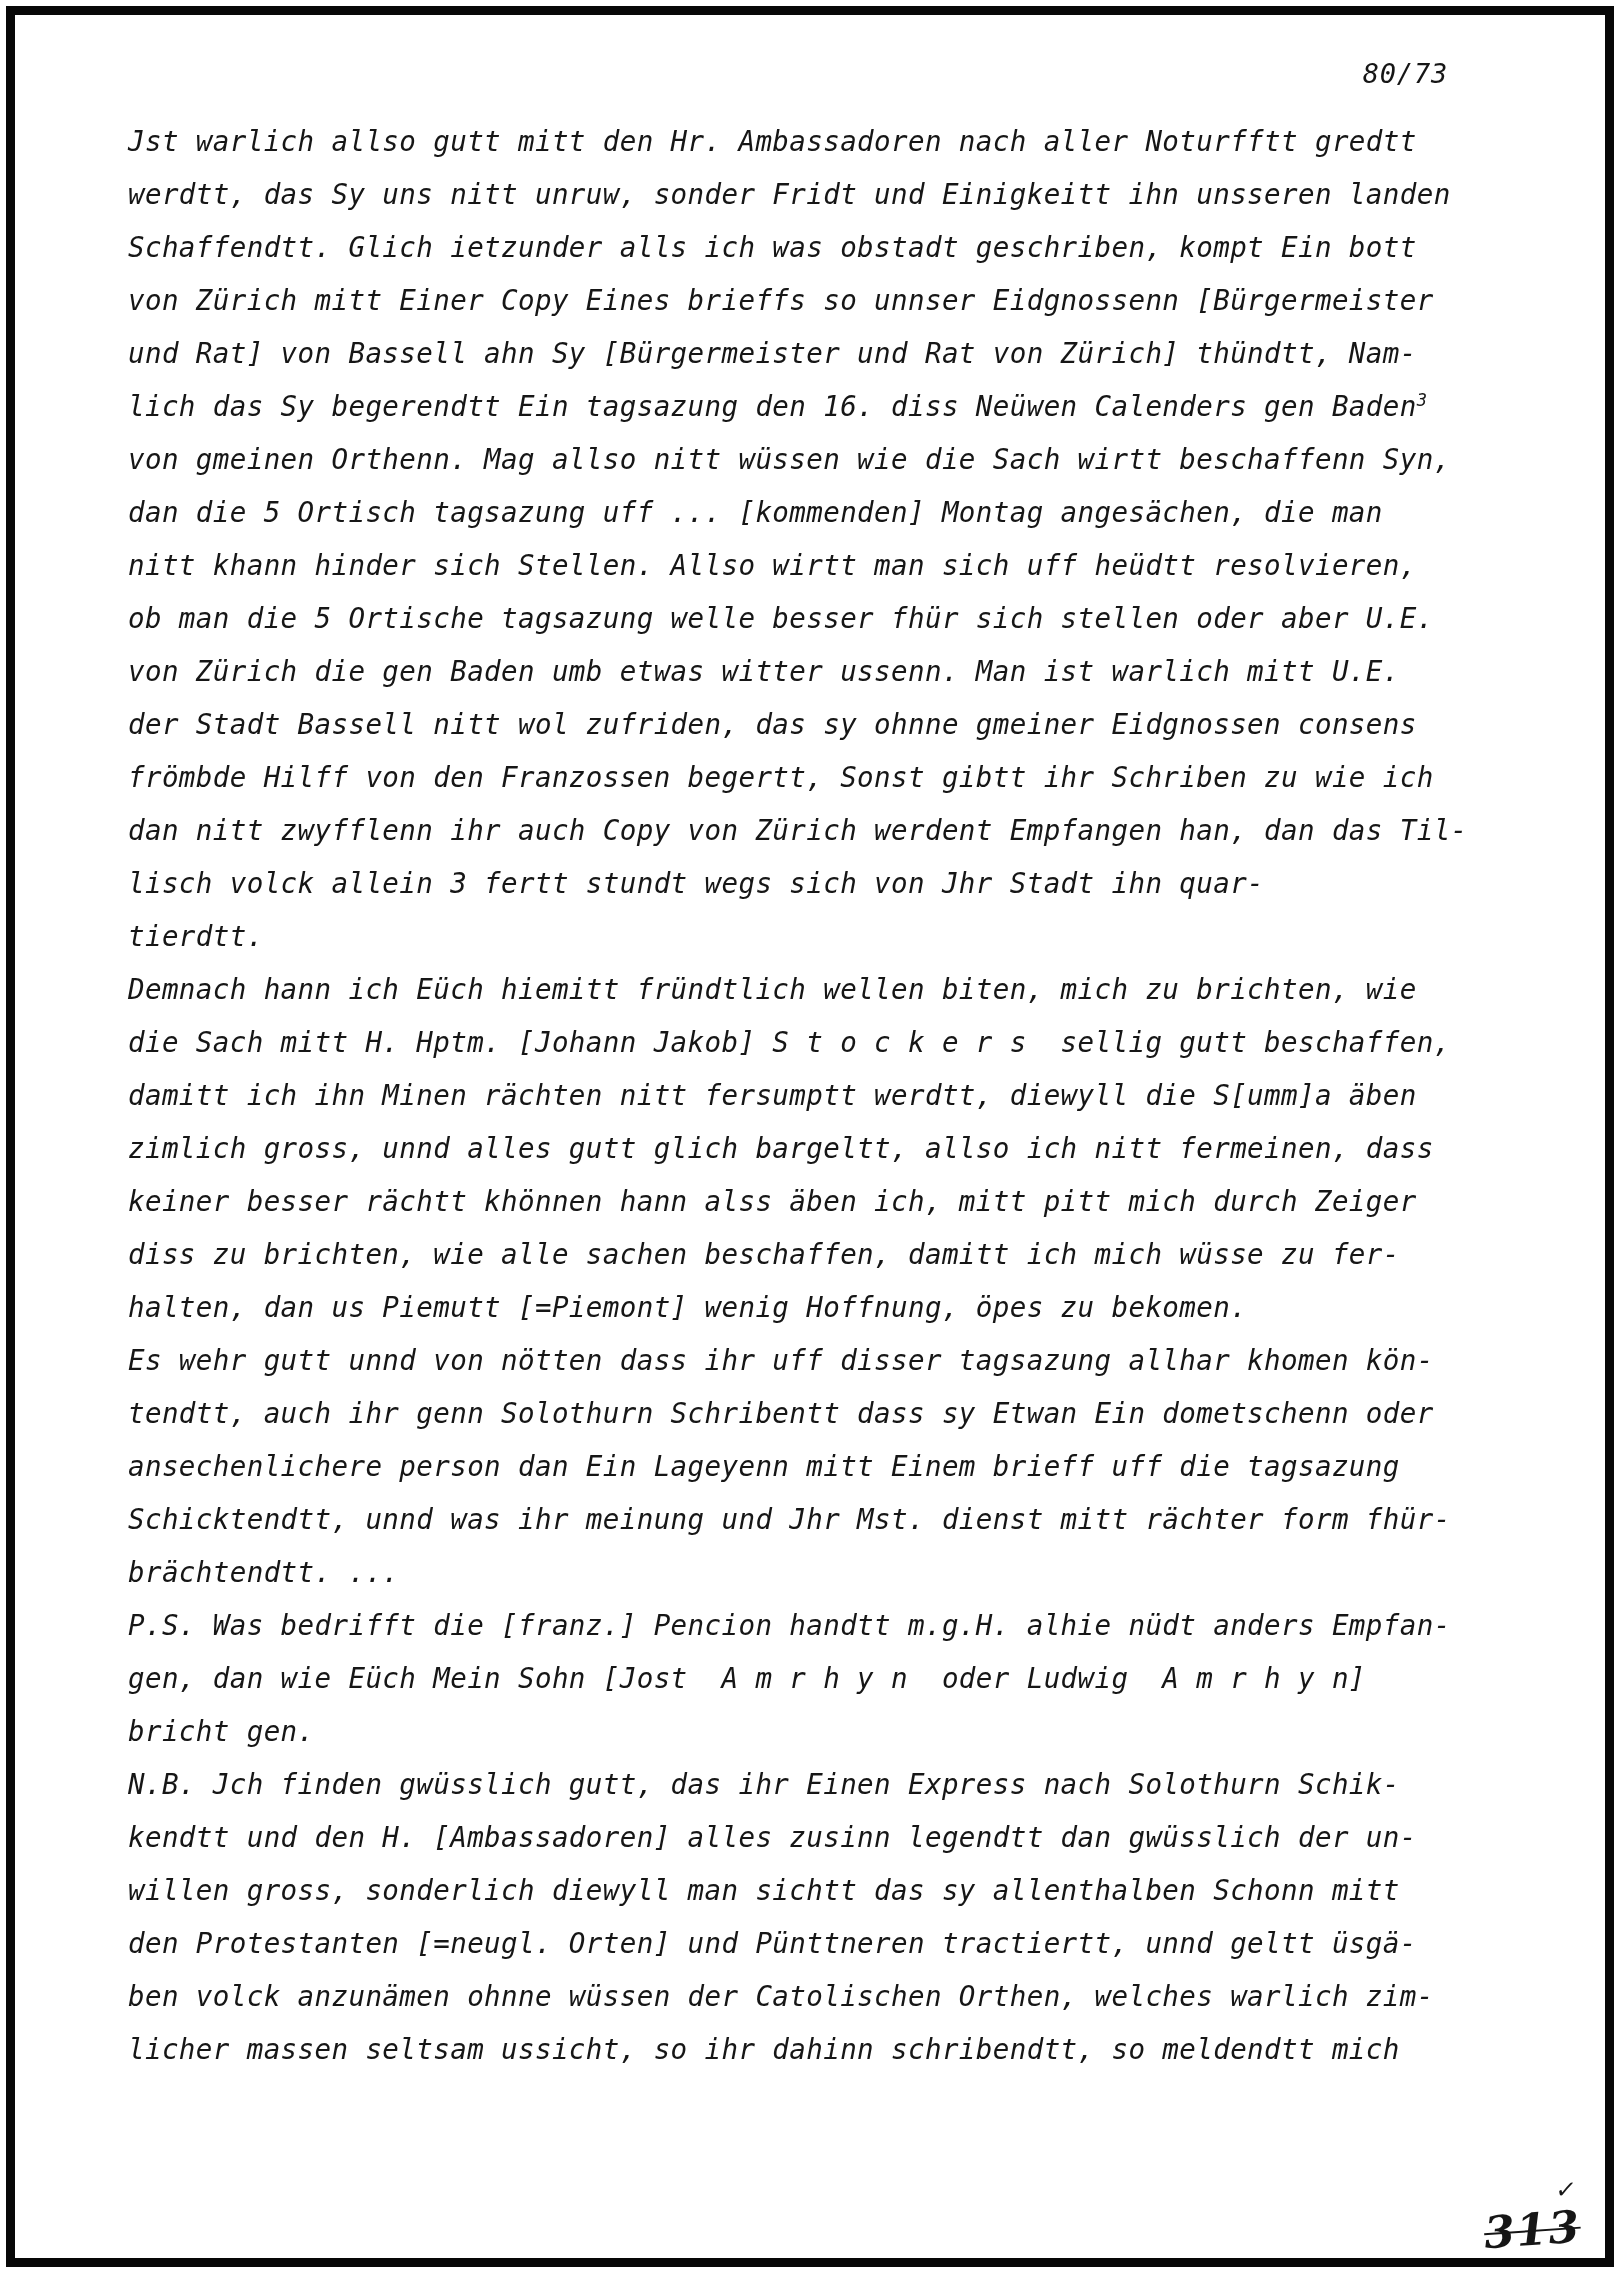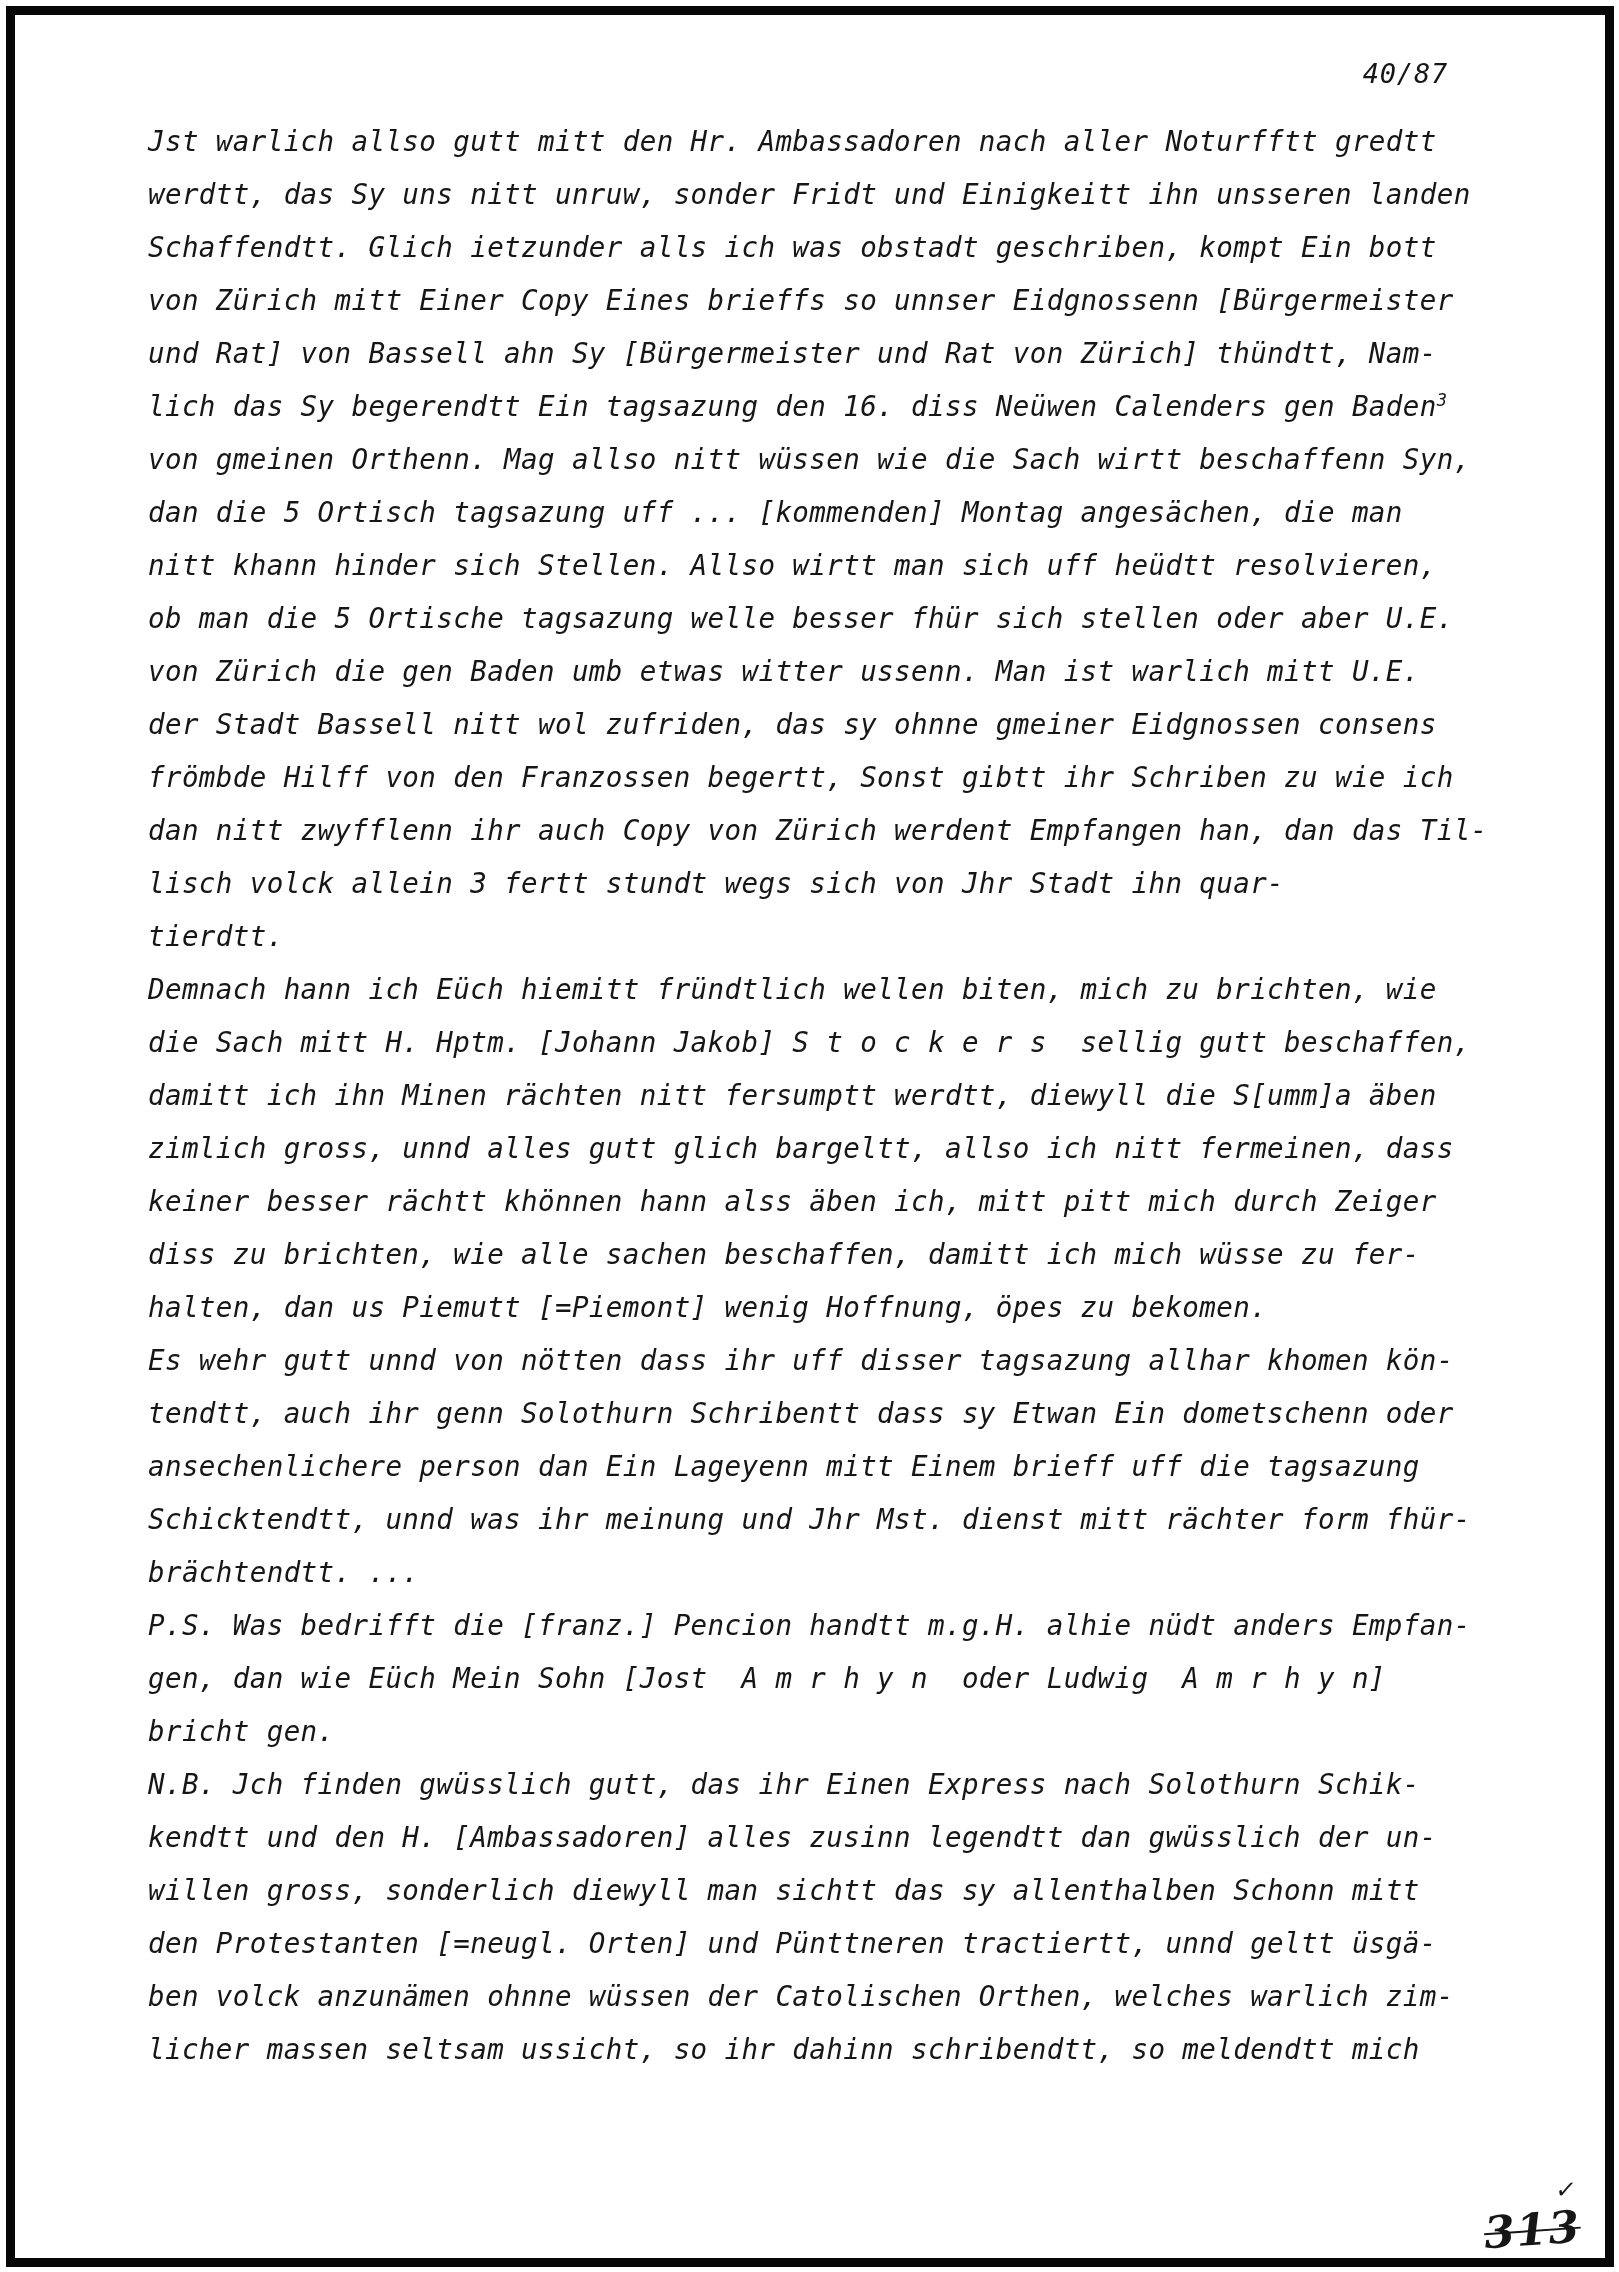--- a/index.html
+++ b/index.html
@@ -32,21 +32,20 @@
   .text-block {
     position: absolute;
     top: 115px;
     left: 128px;
     width: 1393px;
     font-size: 27.5px;
     font-style: italic;
     line-height: 53px;
     letter-spacing: 0.4px;
     white-space: pre-wrap;
-    margin-left: 20px;
   }
   .text-block .line {
     min-height: 53px;
   }
   .text-block sup {
     font-size: 0.62em;
     vertical-align: super;
     line-height: 0;
   }
   .bottom-mark {
@@ -71,21 +70,21 @@
     transform: rotate(-4deg);
     text-decoration: line-through;
     text-decoration-thickness: 2.4px;
   }
 </style>
 </head>
 <body>
 
 <div class="scan-frame"></div>
 
-<div class="page-number">40/87</div>
+<div class="page-number">80/73</div>
 
 <div class="text-block" id="letter-text"><div class="line">Jst warlich allso gutt mitt den Hr. Ambassadoren nach aller Noturfftt gredtt</div><div class="line">werdtt, das Sy uns nitt unruw, sonder Fridt und Einigkeitt ihn unsseren landen</div><div class="line">Schaffendtt. Glich ietzunder alls ich was obstadt geschriben, kompt Ein bott</div><div class="line">von Zürich mitt Einer Copy Eines brieffs so unnser Eidgnossenn [Bürgermeister</div><div class="line">und Rat] von Bassell ahn Sy [Bürgermeister und Rat von Zürich] thündtt, Nam-</div><div class="line">lich das Sy begerendtt Ein tagsazung den 16. diss Neüwen Calenders gen Baden<sup>3</sup></div><div class="line">von gmeinen Orthenn. Mag allso nitt wüssen wie die Sach wirtt beschaffenn Syn,</div><div class="line">dan die 5 Ortisch tagsazung uff ... [kommenden] Montag angesächen, die man</div><div class="line">nitt khann hinder sich Stellen. Allso wirtt man sich uff heüdtt resolvieren,</div><div class="line">ob man die 5 Ortische tagsazung welle besser fhür sich stellen oder aber U.E.</div><div class="line">von Zürich die gen Baden umb etwas witter ussenn. Man ist warlich mitt U.E.</div><div class="line">der Stadt Bassell nitt wol zufriden, das sy ohnne gmeiner Eidgnossen consens</div><div class="line">frömbde Hilff von den Franzossen begertt, Sonst gibtt ihr Schriben zu wie ich</div><div class="line">dan nitt zwyfflenn ihr auch Copy von Zürich werdent Empfangen han, dan das Til-</div><div class="line">lisch volck allein 3 fertt stundt wegs sich von Jhr Stadt ihn quar-</div><div class="line">tierdtt.</div><div class="line">Demnach hann ich Eüch hiemitt fründtlich wellen biten, mich zu brichten, wie</div><div class="line">die Sach mitt H. Hptm. [Johann Jakob] S t o c k e r s  sellig gutt beschaffen,</div><div class="line">damitt ich ihn Minen rächten nitt fersumptt werdtt, diewyll die S[umm]a äben</div><div class="line">zimlich gross, unnd alles gutt glich bargeltt, allso ich nitt fermeinen, dass</div><div class="line">keiner besser rächtt khönnen hann alss äben ich, mitt pitt mich durch Zeiger</div><div class="line">diss zu brichten, wie alle sachen beschaffen, damitt ich mich wüsse zu fer-</div><div class="line">halten, dan us Piemutt [=Piemont] wenig Hoffnung, öpes zu bekomen.</div><div class="line">Es wehr gutt unnd von nötten dass ihr uff disser tagsazung allhar khomen kön-</div><div class="line">tendtt, auch ihr genn Solothurn Schribentt dass sy Etwan Ein dometschenn oder</div><div class="line">ansechenlichere person dan Ein Lageyenn mitt Einem brieff uff die tagsazung</div><div class="line">Schicktendtt, unnd was ihr meinung und Jhr Mst. dienst mitt rächter form fhür-</div><div class="line">brächtendtt. ...</div><div class="line">P.S. Was bedrifft die [franz.] Pencion handtt m.g.H. alhie nüdt anders Empfan-</div><div class="line">gen, dan wie Eüch Mein Sohn [Jost  A m r h y n  oder Ludwig  A m r h y n]</div><div class="line">bricht gen.</div><div class="line">N.B. Jch finden gwüsslich gutt, das ihr Einen Express nach Solothurn Schik-</div><div class="line">kendtt und den H. [Ambassadoren] alles zusinn legendtt dan gwüsslich der un-</div><div class="line">willen gross, sonderlich diewyll man sichtt das sy allenthalben Schonn mitt</div><div class="line">den Protestanten [=neugl. Orten] und Pünttneren tractiertt, unnd geltt üsgä-</div><div class="line">ben volck anzunämen ohnne wüssen der Catolischen Orthen, welches warlich zim-</div><div class="line">licher massen seltsam ussicht, so ihr dahinn schribendtt, so meldendtt mich</div></div>
 
 <div class="bottom-mark">
   <div class="checkmark">✓</div>
   <div class="handwritten-number">313</div>
 </div>
 
 
 </body></html>

